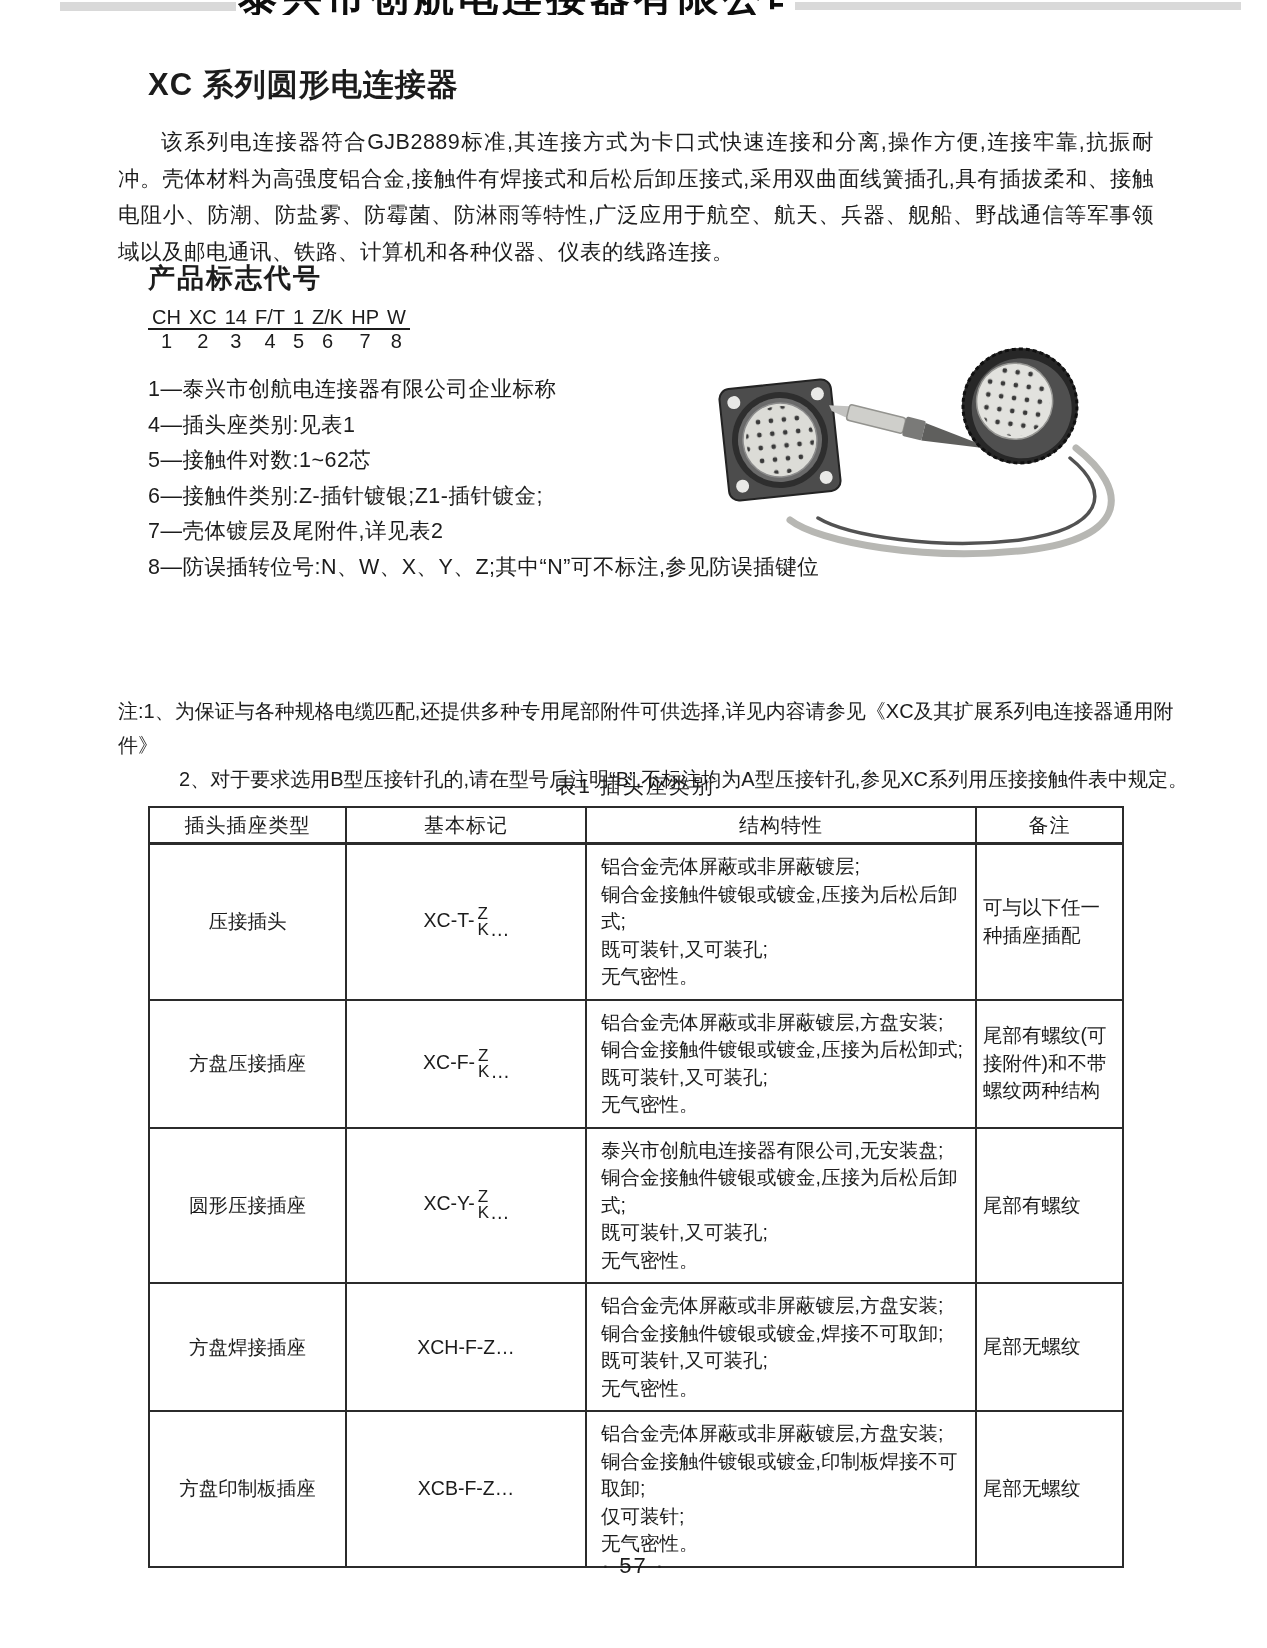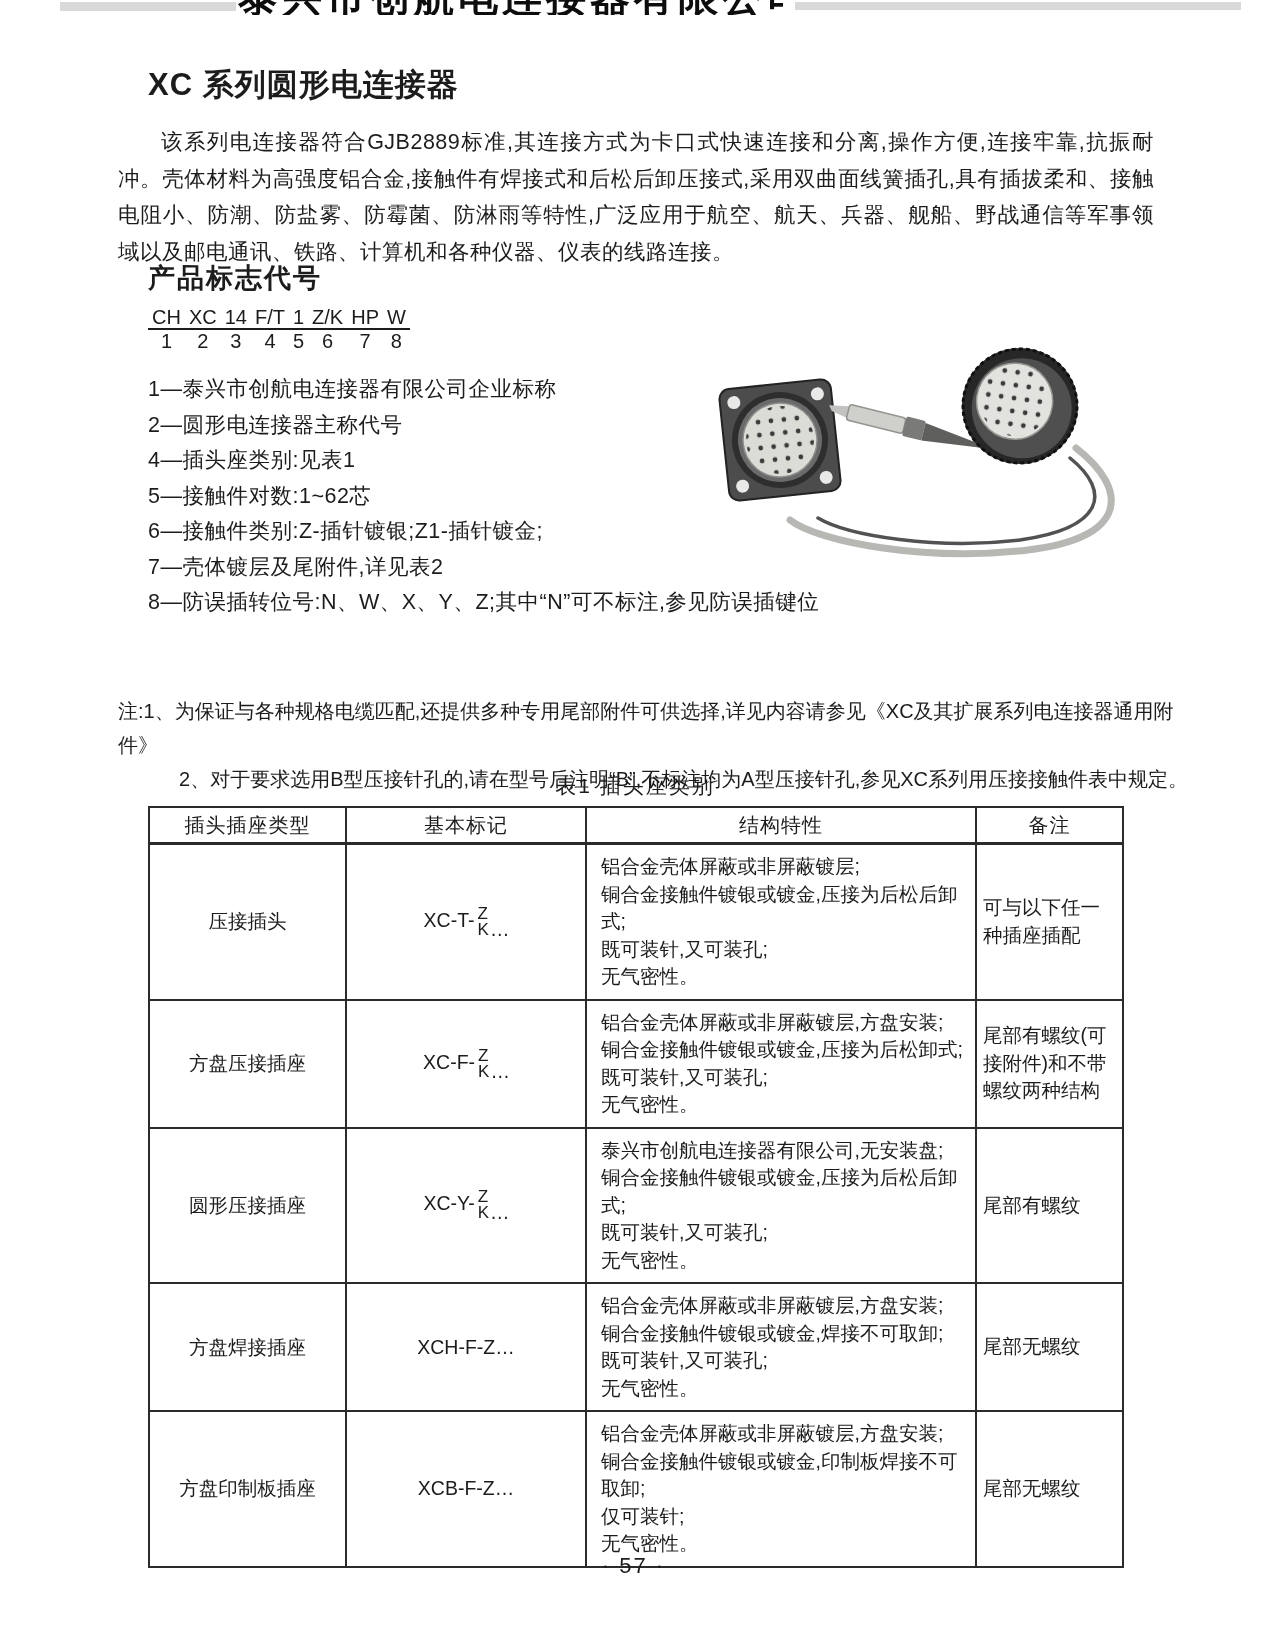--- a/index.html
+++ b/index.html
@@ -95,21 +95,20 @@
       <span class="bot">7</span>
     </div>
   <div class="frac">
       <span class="top">W</span>
       <span class="bot">8</span>
     </div>
 </div>
 
 <div id="legend">
   <div>1—泰兴市创航电连接器有限公司企业标称</div>
-  <div>2—圆形电连接器主称代号</div>
   <div>4—插头座类别:见表1</div>
   <div>5—接触件对数:1~62芯</div>
   <div>6—接触件类别:Z-插针镀银;Z1-插针镀金;</div>
   <div>7—壳体镀层及尾附件,详见表2</div>
   <div>8—防误插转位号:N、W、X、Y、Z;其中“N”可不标注,参见防误插键位</div>
 </div>
 
 <svg id="photo" width="460" height="245" viewBox="0 0 460 245" xmlns="http://www.w3.org/2000/svg">
   <defs>
     <pattern id="pd" width="13" height="13" patternUnits="userSpaceOnUse">

